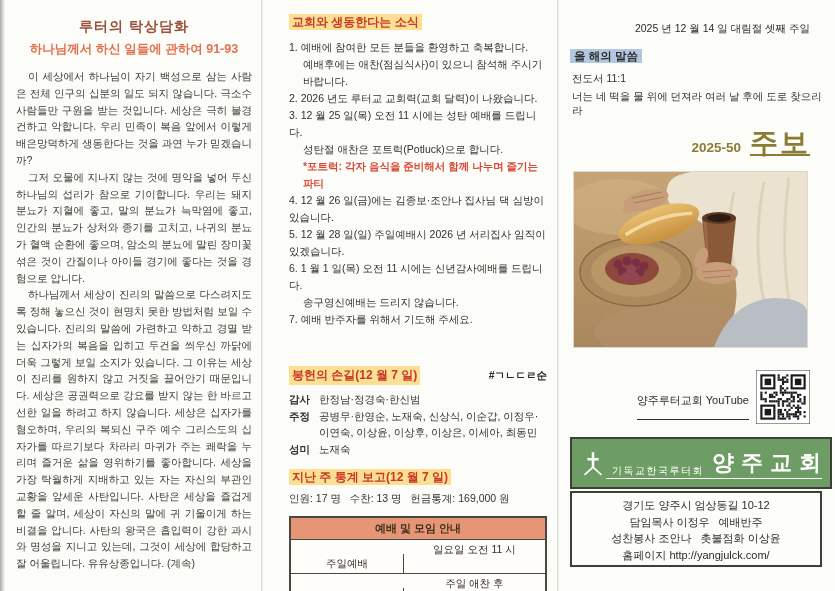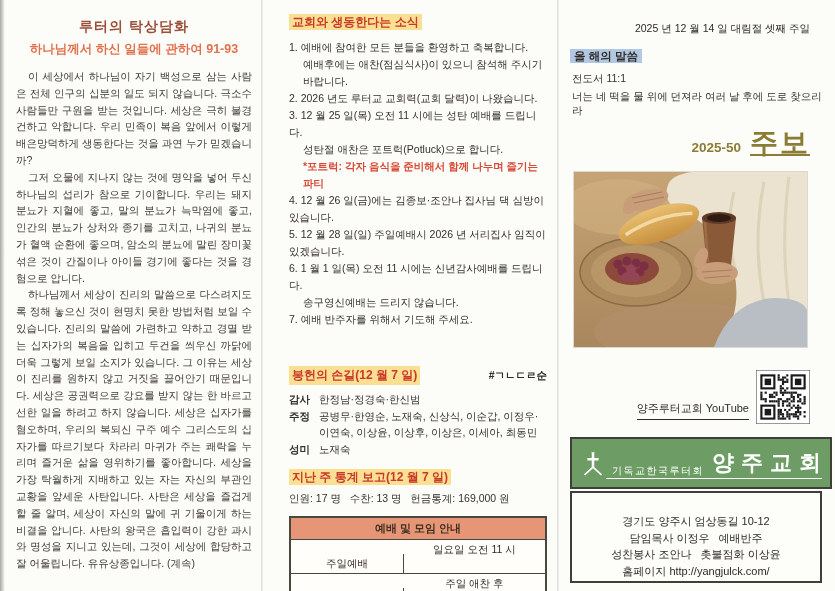--- a/index.html
+++ b/index.html
@@ -52,30 +52,30 @@
   .date-line{position:absolute;top:22px;right:12px;font-size:10.5px;color:#2f2b27;}
   .verse-heading{position:absolute;top:49px;left:0;font-size:11.5px;font-weight:bold;color:#2f2b27;}
   .verse-ref{position:absolute;top:72px;left:2px;font-size:10.5px;color:#35312c;}
   .verse-text{position:absolute;top:90px;left:2px;font-size:10.5px;color:#35312c;}
   .masthead{position:absolute;top:124px;right:12px;display:flex;align-items:baseline;gap:9px;}
   .issue-no{font-size:13.5px;color:var(--olive-gold);font-weight:bold;}
   .bulletin-title{font-size:28px;font-weight:bold;color:var(--olive-gold);letter-spacing:2px;text-decoration:underline;}
   .photo{position:absolute;top:172px;left:4px;width:233px;height:175px;box-shadow:0 0 0 1px rgba(120,110,90,.25);}
   .photo svg{display:block;width:100%;height:100%;}
   .youtube-row{position:absolute;top:370px;right:12px;display:flex;align-items:flex-end;gap:7px;}
-  .yt-label{font-size:11px;color:#2f2b27;border-bottom:1px solid #2f2b27;padding-bottom:3px;margin-bottom:4px;}
+  .yt-label{font-size:11px;color:#2f2b27;border-bottom:1px solid #2f2b27;padding-bottom:11px;margin-bottom:4px;}
   .qr{width:54px;height:54px;display:block;}
   .banner{position:absolute;top:437px;left:0;width:248px;height:48px;background:var(--banner-green);
           border:2px solid #3f3f39;display:flex;align-items:center;padding-left:10px;box-sizing:content-box;}
   .banner-underline{position:absolute;left:34px;right:8px;bottom:8px;height:1.5px;background:#fff;opacity:.95;}
   .banner-text{display:flex;align-items:flex-end;gap:8px;margin-left:8px;}
   .denom{color:#fff;font-size:10px;letter-spacing:1.5px;}
   .church-name{color:#fff;font-size:22px;font-weight:bold;letter-spacing:7px;}
   .info-box{position:absolute;top:491px;left:0;width:248px;height:68px;border:2px solid #3f3f39;
-            background:#fdfdfa;text-align:center;padding-top:20px;}
+            background:#fdfdfa;text-align:center;padding-top:4px;}
   .info-line{font-size:11px;line-height:16.5px;color:#2f2b27;white-space:pre-wrap;}
 </style>
 </head>
 <body>
 
 <div id="page">
   <div class="edge-left"></div>
   <div class="fold fold-1"></div>
   <div class="fold fold-2"></div>
 

